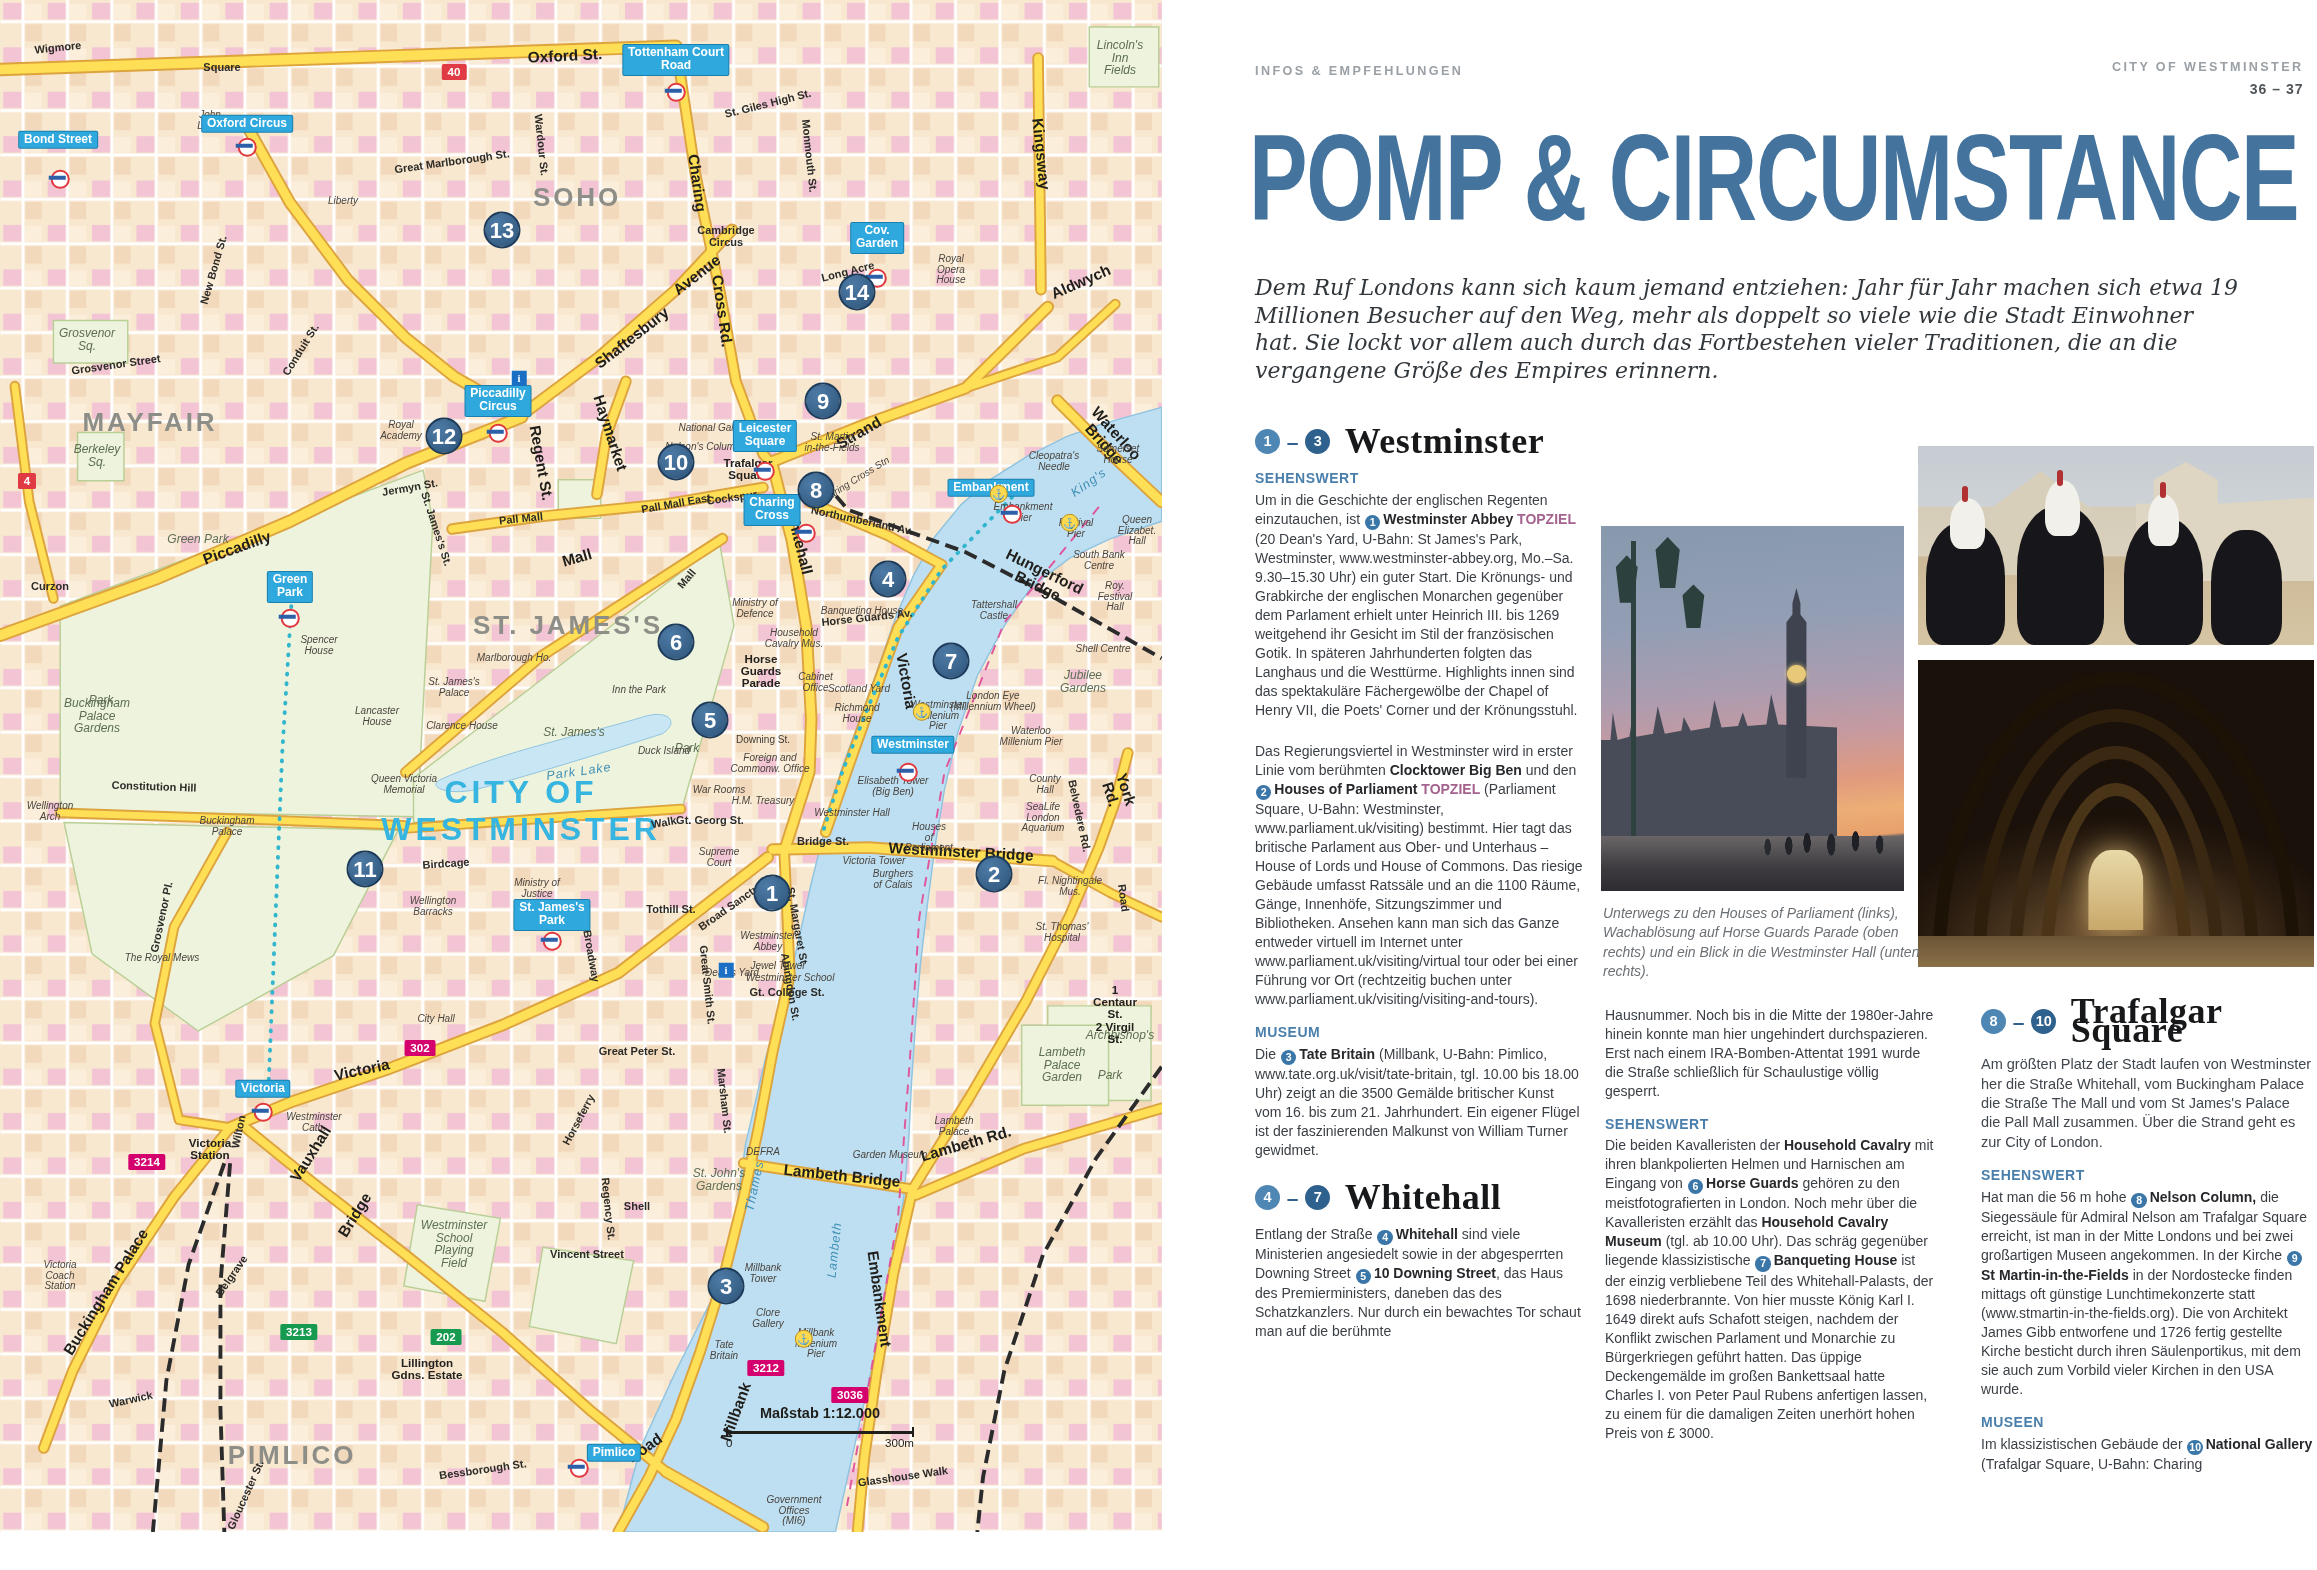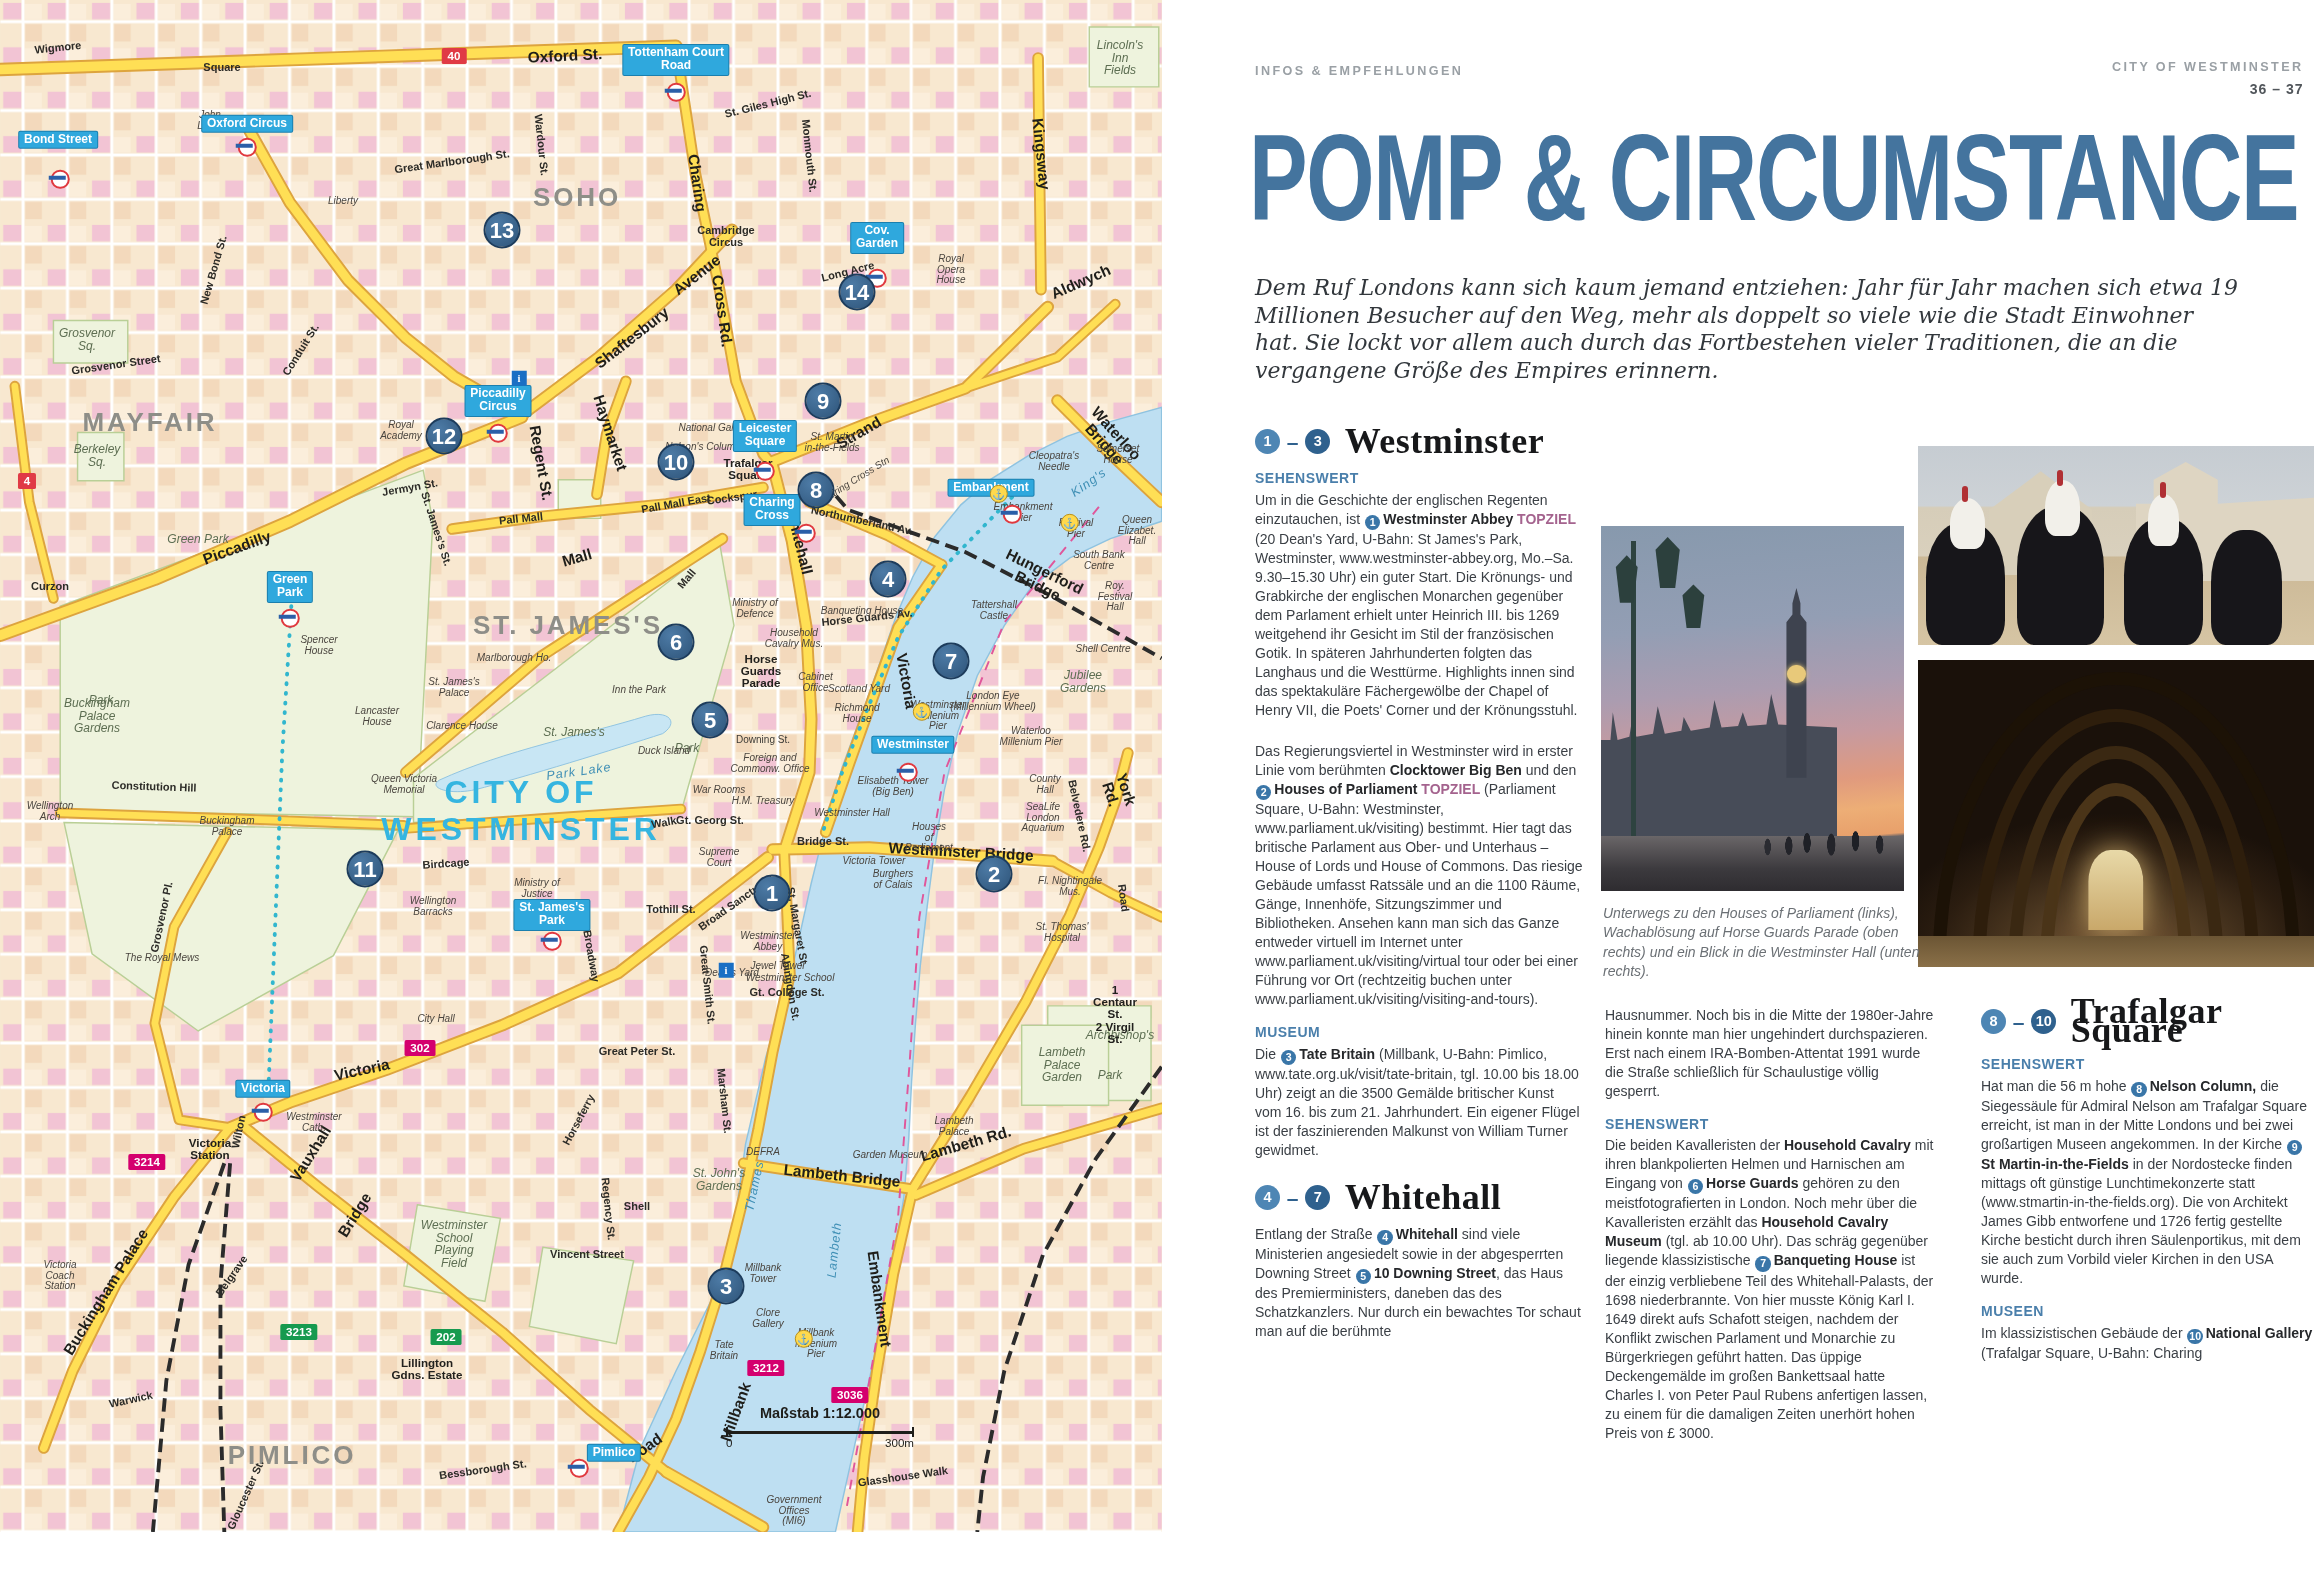--- a/index.html
+++ b/index.html
@@ -520,21 +520,21 @@
       <div class="roundel" style="left: 552px; top: 941px;"></div>
       <div class="roundel" style="left: 908px; top: 772px;"></div>
       <div class="roundel" style="left: 263px; top: 1112px;"></div>
       <div class="roundel" style="left: 579px; top: 1468px;"></div>
       <div class="ibox" style="left: 519px; top: 378px;">i</div>
       <div class="ibox" style="left: 726px; top: 970px;">i</div>
       <div class="anchor" style="left: 999px; top: 494px;">⚓</div>
       <div class="anchor" style="left: 1070px; top: 523px;">⚓</div>
       <div class="anchor" style="left: 922px; top: 712px;">⚓</div>
       <div class="anchor" style="left: 804px; top: 1339px;">⚓</div>
-      <div class="badge red" style="left: 454px; top: 56px;">40</div>
+      <div class="badge red" style="left: 454px; top: 72px;">40</div>
       <div class="badge red" style="left: 27px; top: 481px;">4</div>
       <div class="badge mag" style="left: 420px; top: 1048px;">302</div>
       <div class="badge mag" style="left: 147px; top: 1162px;">3214</div>
       <div class="badge mag" style="left: 766px; top: 1368px;">3212</div>
       <div class="badge mag" style="left: 850px; top: 1395px;">3036</div>
       <div class="badge grn" style="left: 299px; top: 1332px;">3213</div>
       <div class="badge grn" style="left: 446px; top: 1337px;">202</div>
       <div class="marker" style="left: 502px; top: 230px;">13</div>
       <div class="marker" style="left: 857px; top: 292px;">14</div>
       <div class="marker" style="left: 444px; top: 436px;">12</div>
@@ -629,18 +629,19 @@
   <div class="para"><span>Die beiden Kavalleristen der </span><span class="b">Household Cavalry</span><span> mit ihren blankpolierten Helmen und Harnischen am Eingang von </span><span class="nb">6</span><span class="b">Horse Guards</span><span> gehören zu den meistfotografierten in London. Noch mehr über die Kavalleristen erzählt das </span><span class="b">Household Cavalry Museum</span><span> (tgl. ab 10.00 Uhr). Das schräg gegenüber liegende klassizistische </span><span class="nb">7</span><span class="b">Banqueting House</span><span> ist der einzig verbliebene Teil des Whitehall-Palasts, der 1698 niederbrannte. Von hier musste König Karl I. 1649 direkt aufs Schafott steigen, nachdem der Konflikt zwischen Parlament und Monarchie zu Bürgerkriegen geführt hatten. Das üppige Deckengemälde im großen Bankettsaal hatte Charles I. von Peter Paul Rubens anfertigen lassen, zu einem für die damaligen Zeiten unerhört hohen Preis von £ 3000.</span></div>
 </div>
 
 <div class="col" id="col3">
   <div class="sec-head">
     <span class="hc hc1">8</span>
     <span class="hdash">–</span>
     <span class="hc hc2">10</span>
     <span class="ht">Trafalgar Square</span>
   </div>
+  <div class="lead">Am größten Platz der Stadt laufen von Westminster her die Straße Whitehall, vom Buckingham Palace die Straße The Mall und vom St James's Palace die Pall Mall zusammen. Über die Strand geht es zur City of London.</div>
   <div class="sub">SEHENSWERT</div>
   <div class="para"><span>Hat man die 56 m hohe </span><span class="nb">8</span><span class="b">Nelson Column,</span><span> die Siegessäule für Admiral Nelson am Trafalgar Square erreicht, ist man in der Mitte Londons und bei zwei großartigen Museen angekommen. In der Kirche </span><span class="nb">9</span><span class="b">St Martin-in-the-Fields</span><span> in der Nordostecke finden mittags oft günstige Lunchtimekonzerte statt (www.stmartin-in-the-fields.org). Die von Architekt James Gibb entworfene und 1726 fertig gestellte Kirche besticht durch ihren Säulenportikus, mit dem sie auch zum Vorbild vieler Kirchen in den USA wurde.</span></div>
   <div class="sub">MUSEEN</div>
   <div class="para"><span>Im klassizistischen Gebäude der </span><span class="nb">10</span><span class="b">National Gallery</span><span> (Trafalgar Square, U-Bahn: Charing</span></div>
 </div>
 
 
 </body></html>

